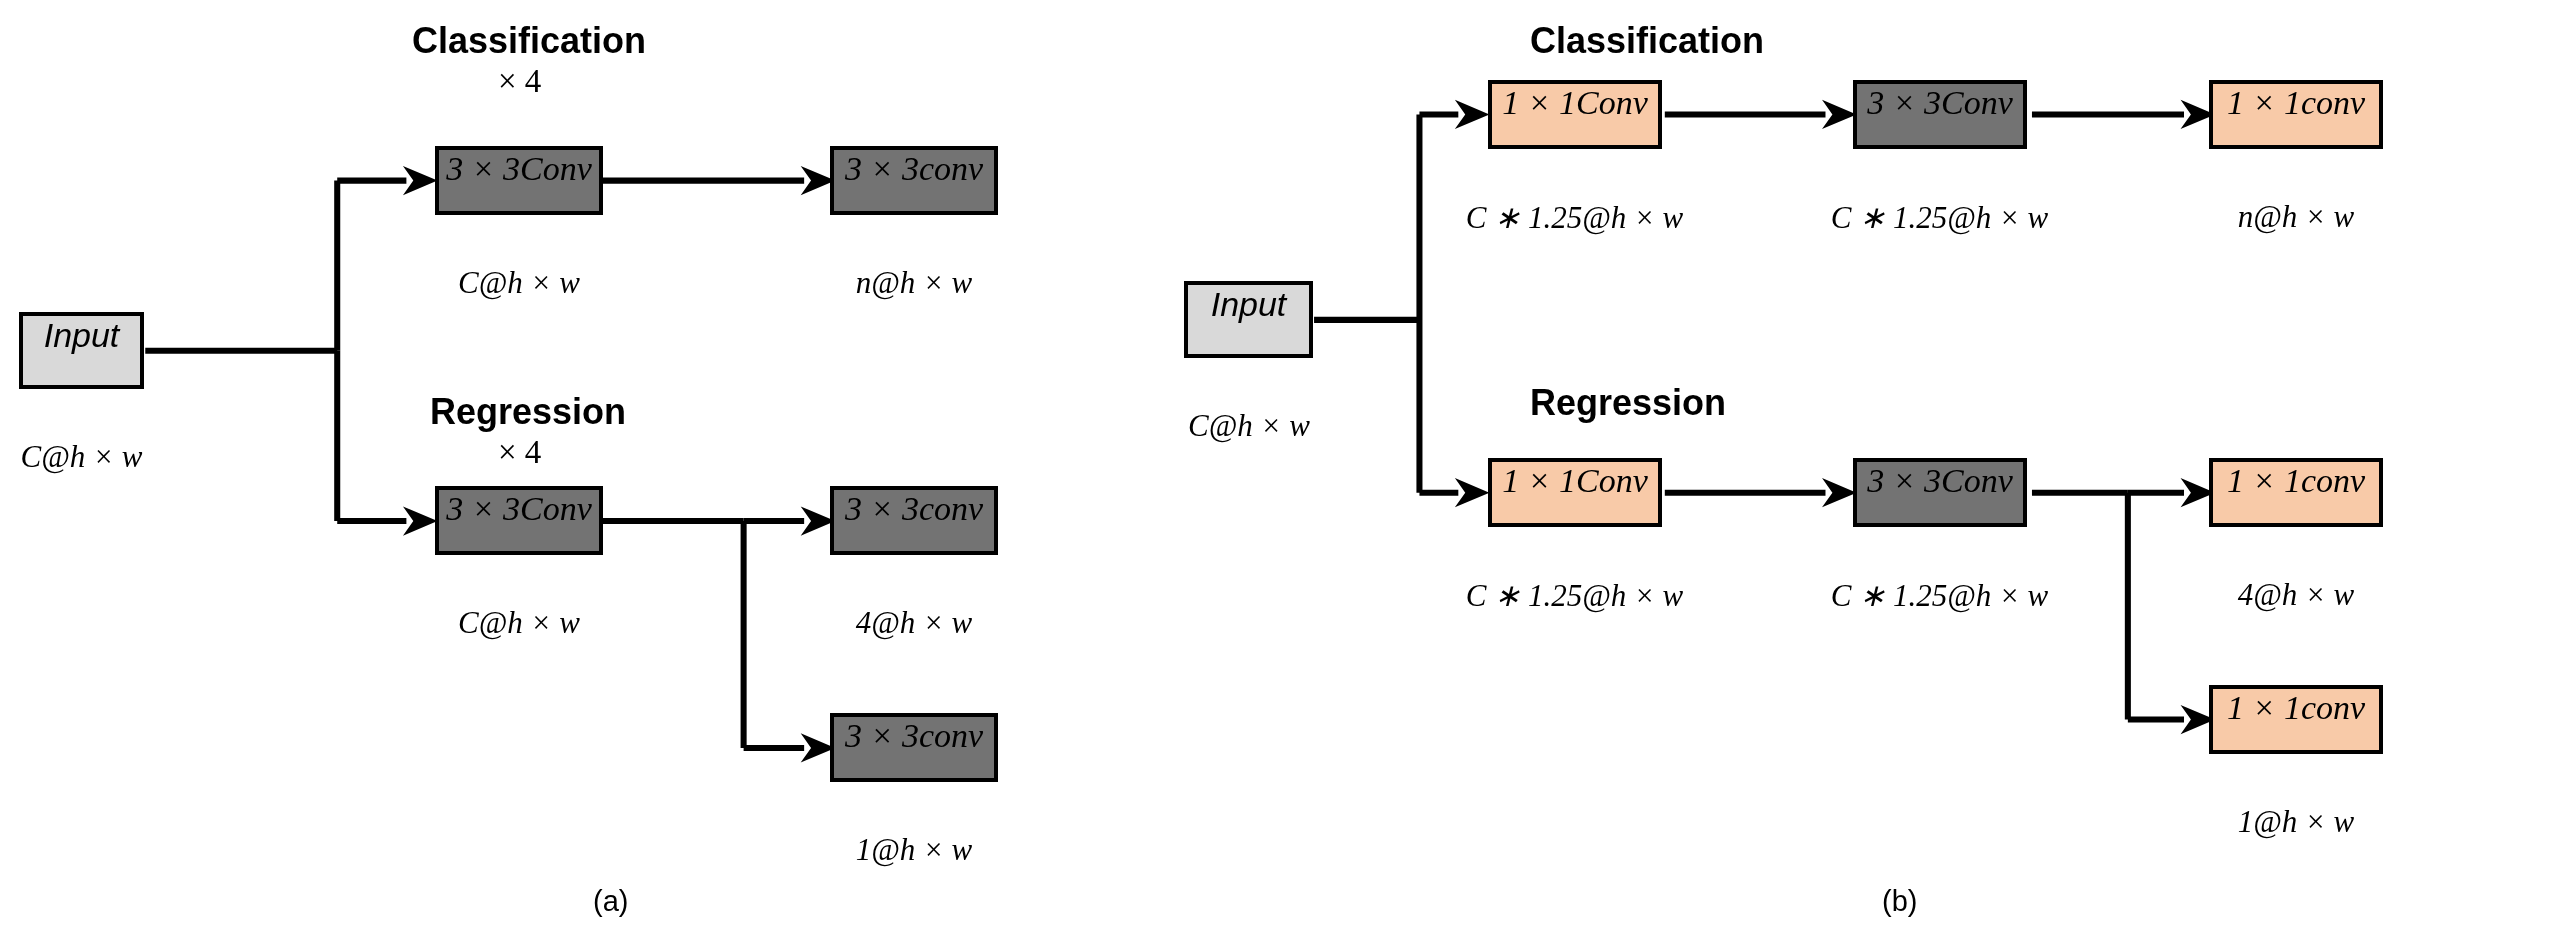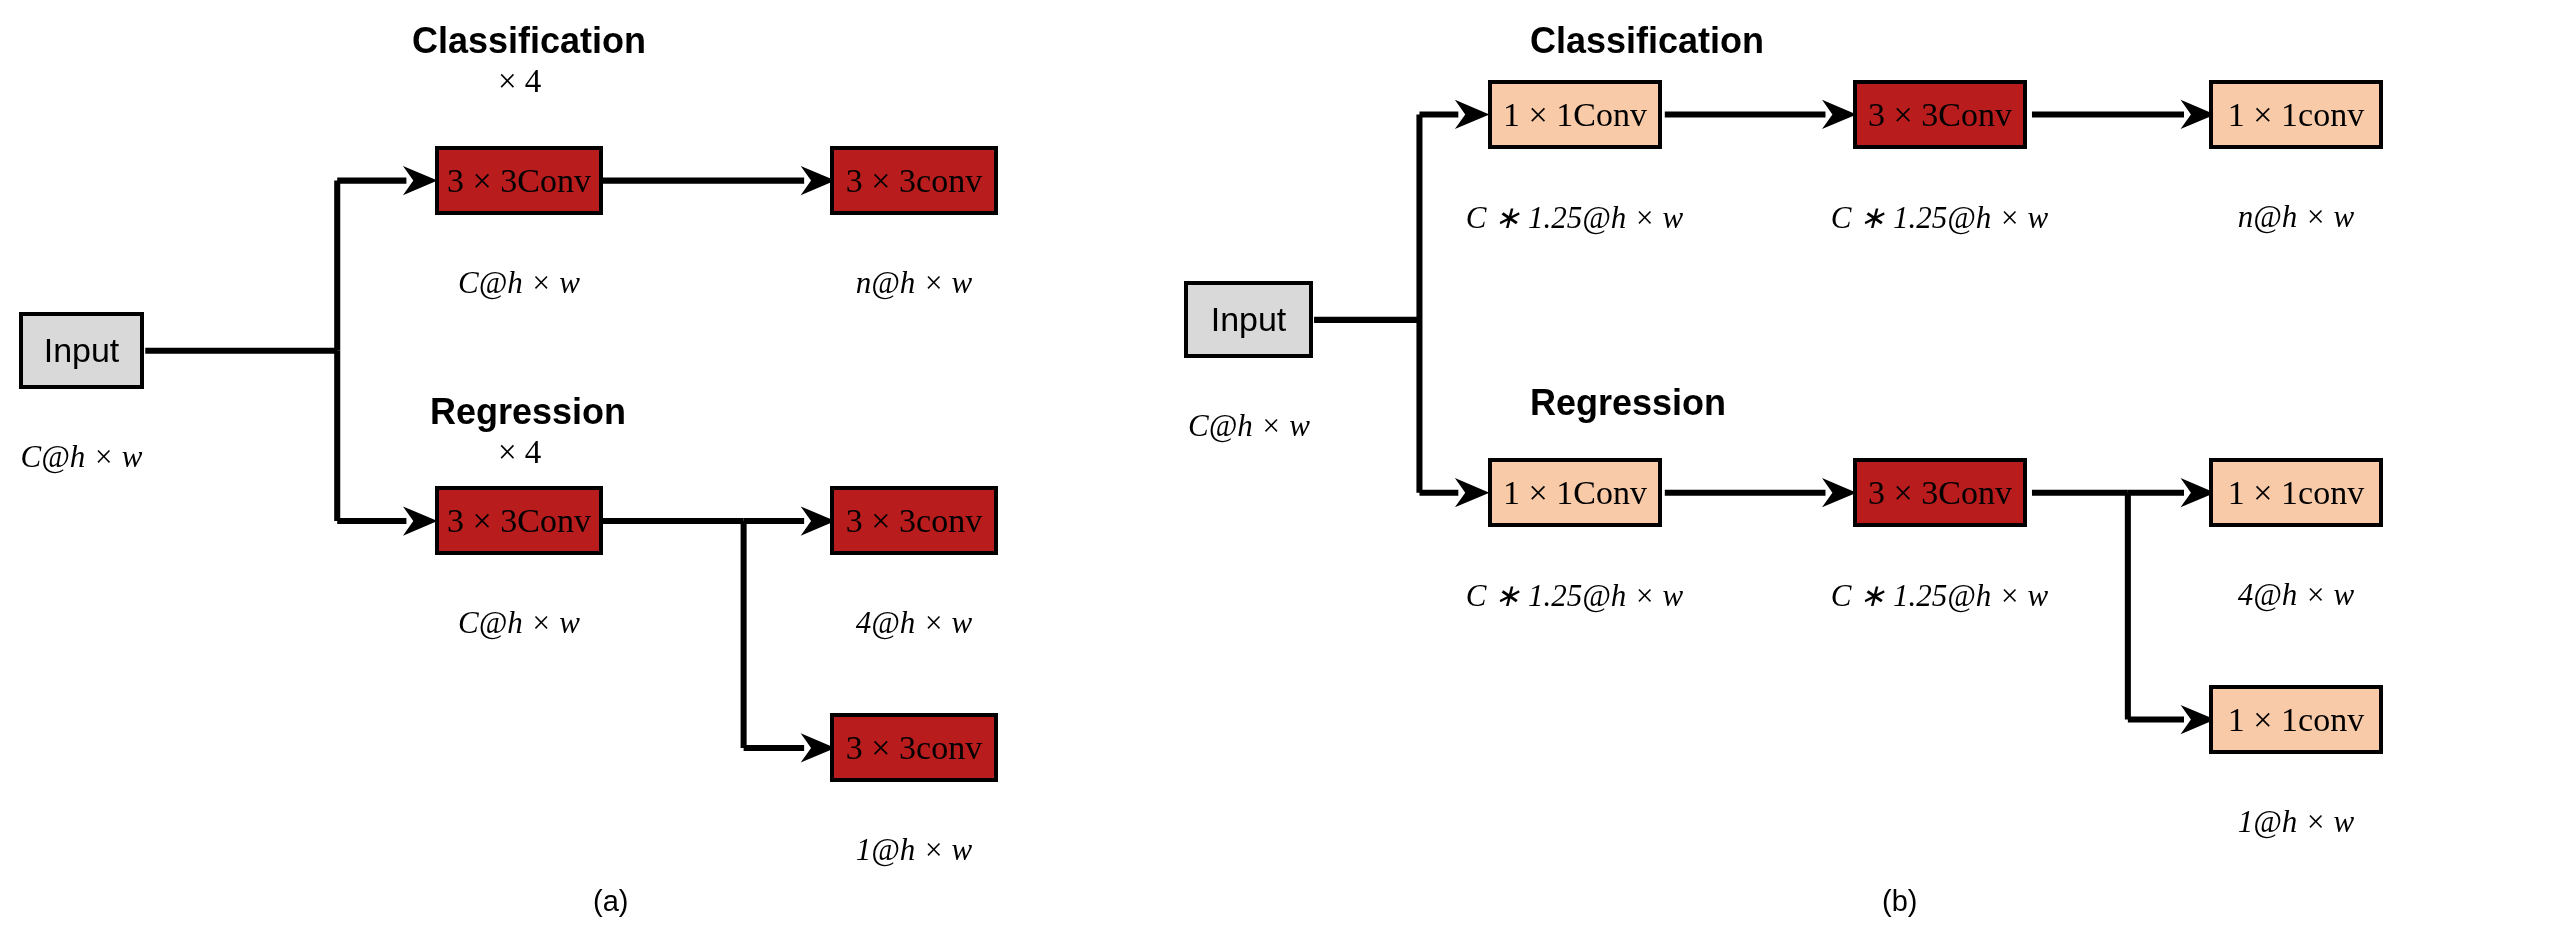--- a/index.html
+++ b/index.html
@@ -4,25 +4,25 @@
 <style>
   html,body{margin:0;padding:0;background:#fff;}
   body{width:2576px;height:949px;position:relative;overflow:hidden;
        font-family:"Liberation Sans",sans-serif;color:#000;}
   .panel{position:absolute;top:13px;height:949px;padding-left:8px;}
   #panel-a{left:0;width:1289px;}
   #panel-b{left:1143px;width:1433px;}
 
   
   .node{position:absolute;box-sizing:border-box;border:4.3px solid #000;
-        display:flex;align-items:center;justify-content:center;
+        display:flex;align-items:flex-start;justify-content:center;
         font-family:"Liberation Sans",sans-serif;font-weight:400;
-        letter-spacing:0px;white-space:nowrap;z-index:3;}
+        letter-spacing:0px;white-space:nowrap;z-index:3;font-style:italic;}
   .node.gray{background:#d9d9d9;}
-  .node.yellow{background:#b91c1c;}
+  .node.yellow{background:#737373;}
   .node.salmon{background:#f8caa8;}
 
   .node .lbl{display:inline-block;}
   
   .num{font-family:"Liberation Serif",serif;}
 
   
   .cap{position:absolute;font-family:"Liberation Serif",serif;font-style:italic;
        white-space:nowrap;z-index:3;text-align:center;margin-top:44px;}
 

